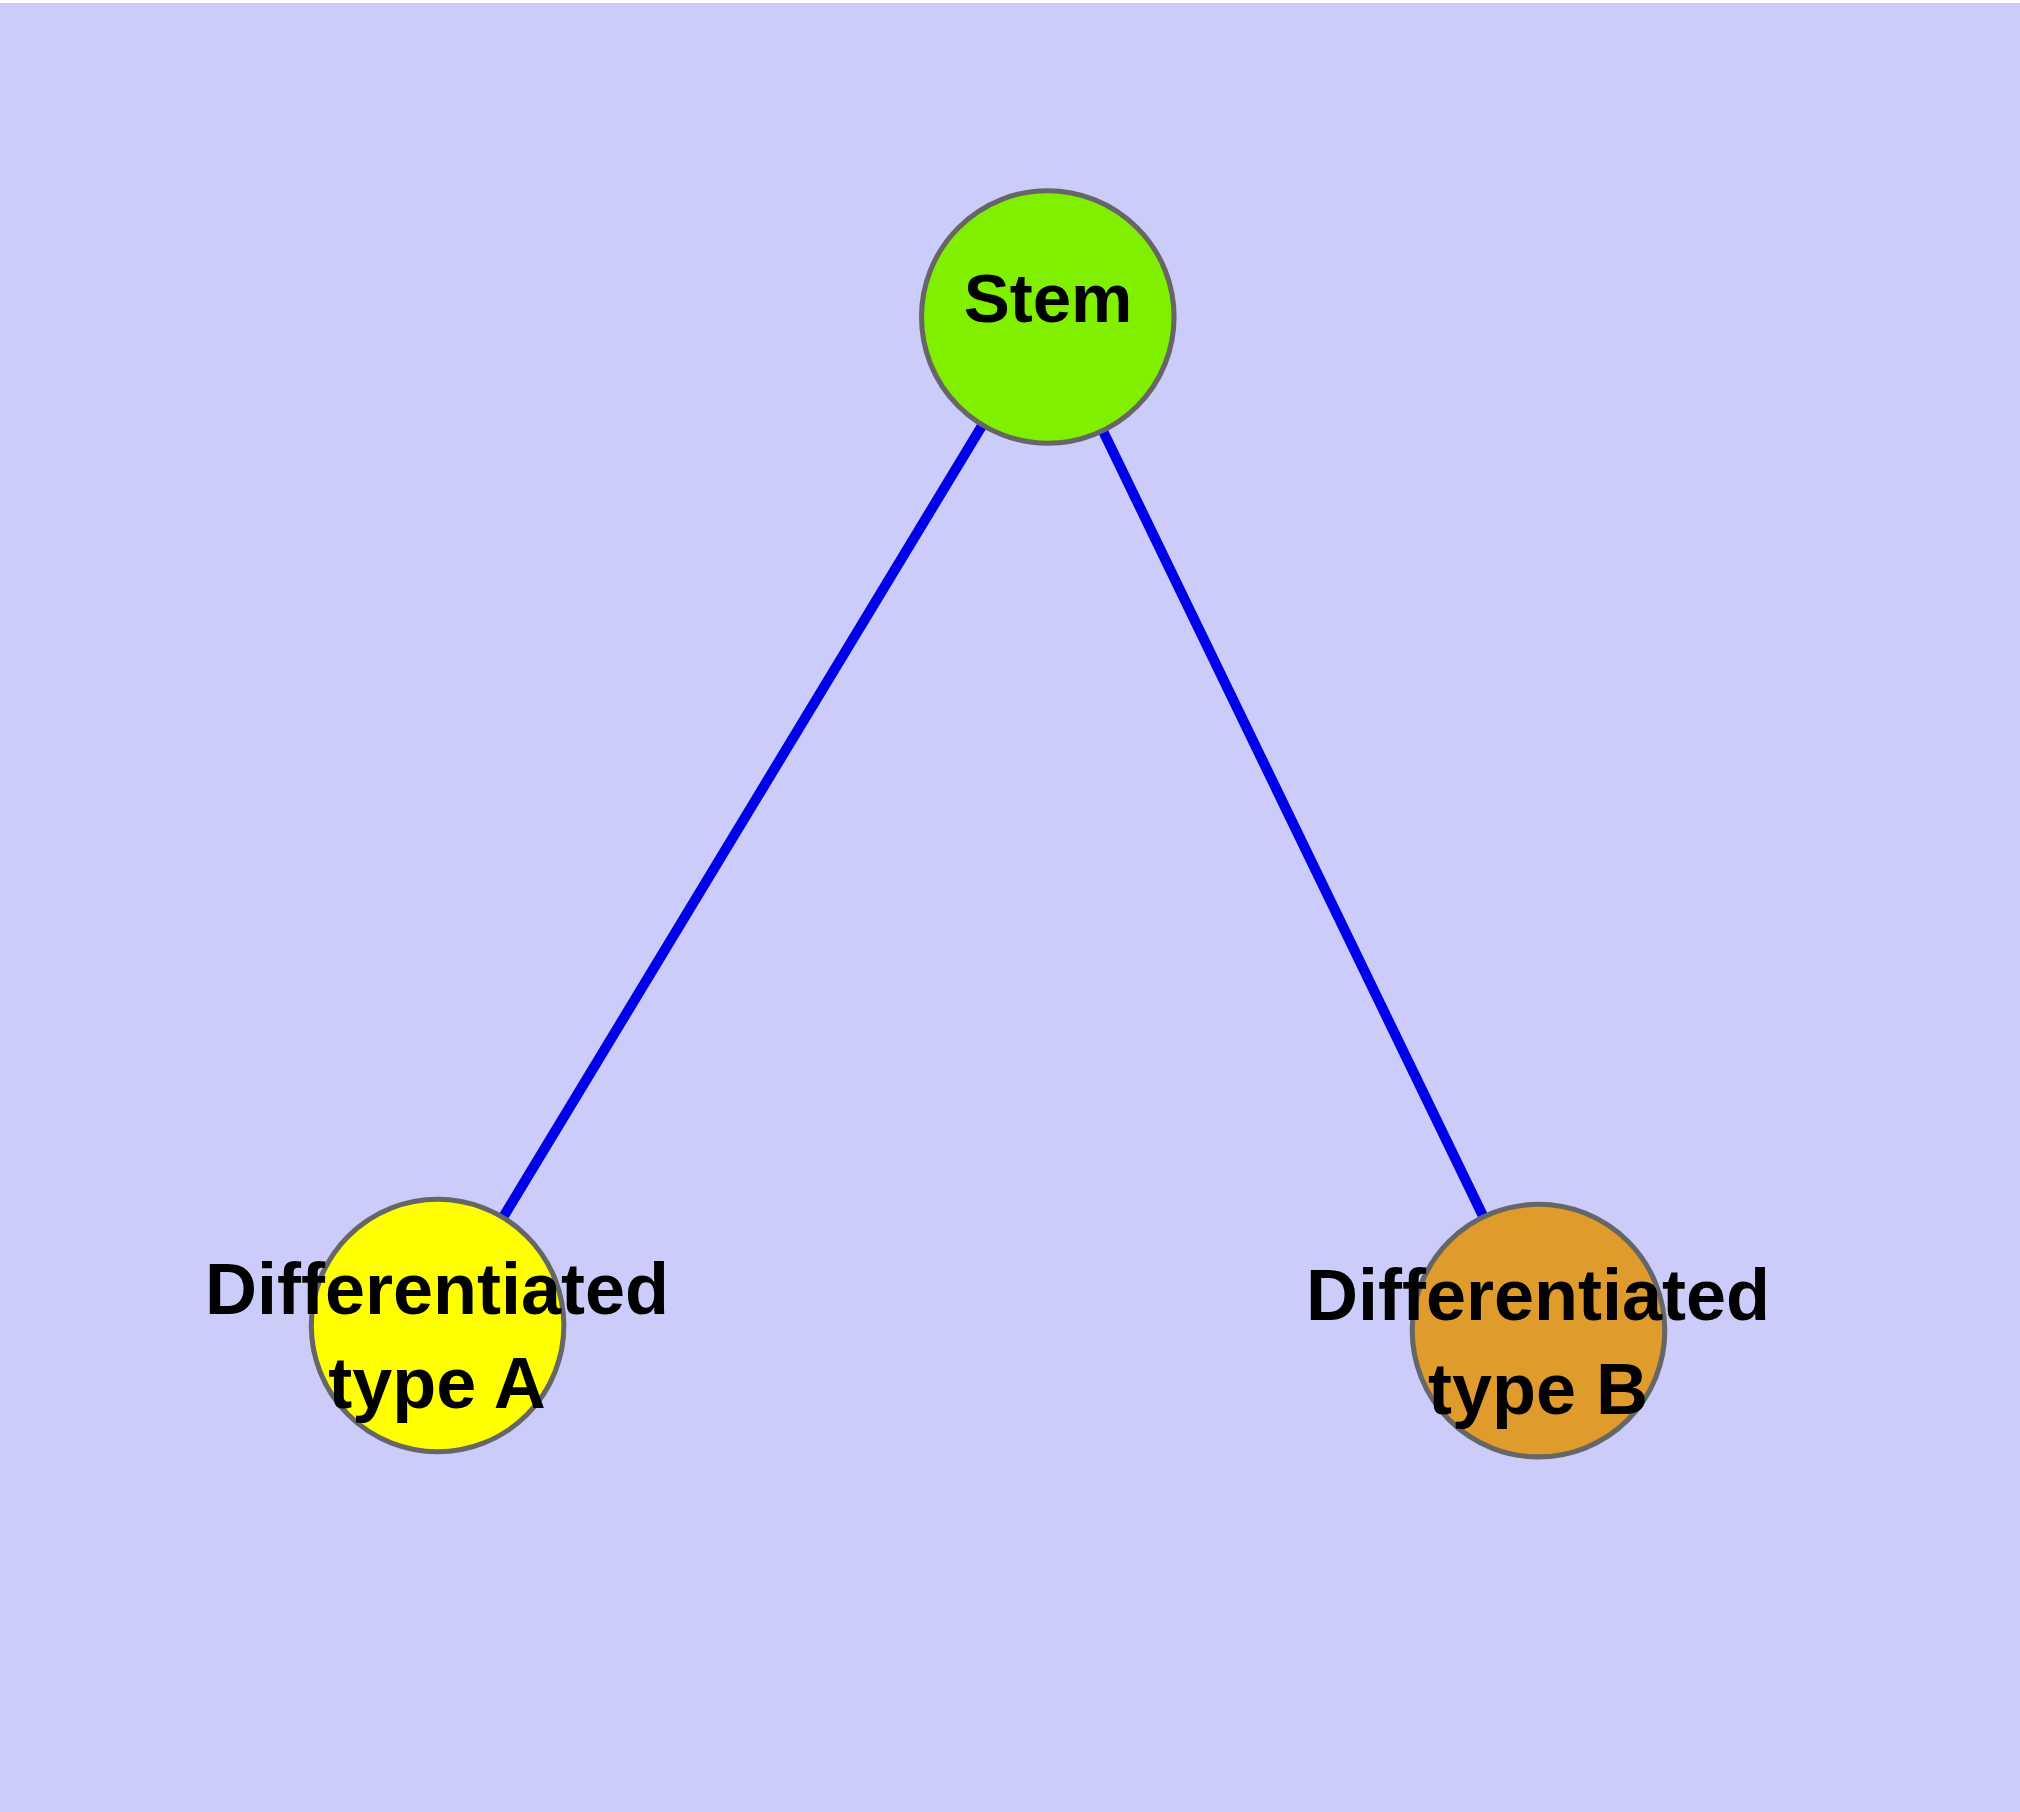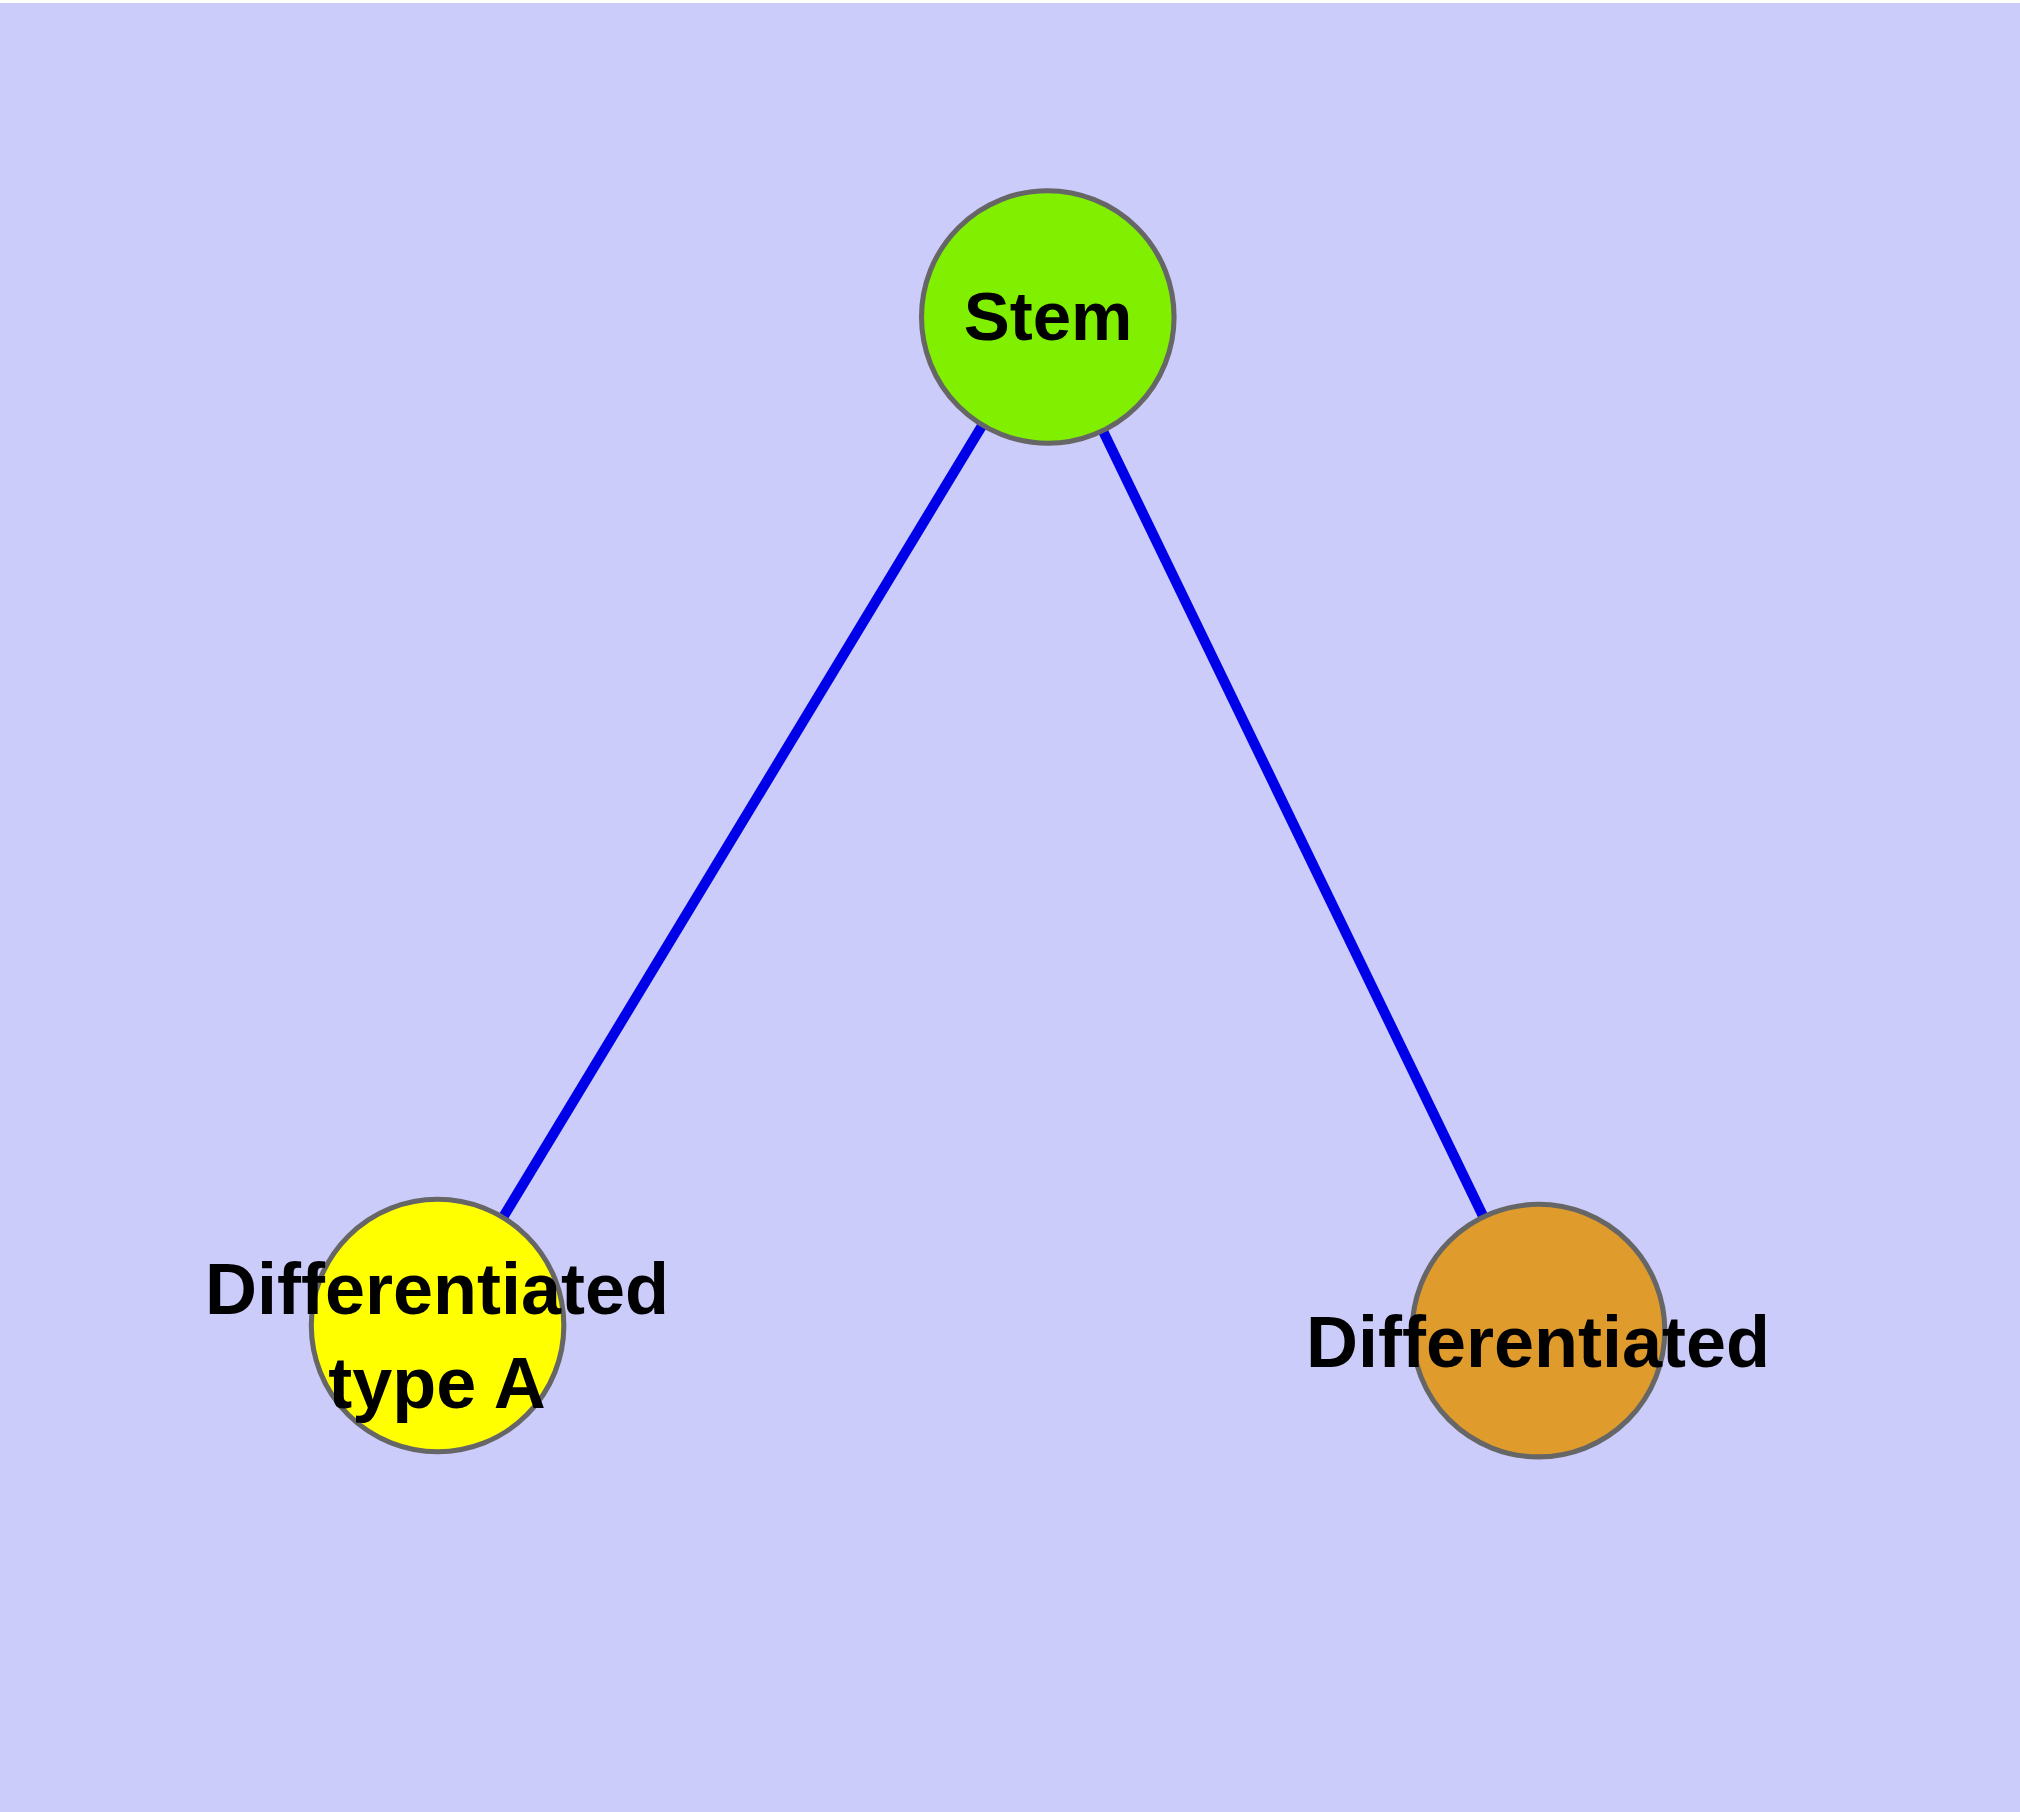--- a/index.html
+++ b/index.html
@@ -61,19 +61,19 @@
         <line x1="1299.617741812365" y1="505.4107412911718" x2="1751.382258187635" y2="1438.5892587088283" stroke="#0000e8" stroke-width="12" stroke-linecap="butt"></line>
       </g>
     <g id="node-layer">
         <circle cx="1236" cy="374" r="149" fill="#80f000" stroke="#666666" stroke-width="6"></circle>
         <circle cx="516" cy="1564" r="149" fill="#ffff00" stroke="#666666" stroke-width="6"></circle>
         <circle cx="1815" cy="1570" r="149" fill="#e09b2d" stroke="#666666" stroke-width="6"></circle>
       </g>
   </svg>
 
   <div id="label-layer">
-      <div class="node-label label-root" style="left: 1048px; top: 317px;"><div>Stem</div></div>
+      <div class="node-label label-root" style="left: 1048px; top: 299px;"><div>Stem</div></div>
       <div class="node-label label-leaf" style="left: 437px; top: 1337px;"><div>Differentiated</div><div>type A</div></div>
-      <div class="node-label label-leaf" style="left: 1538px; top: 1343px;"><div>Differentiated</div></div>
+      <div class="node-label label-leaf" style="left: 1538px; top: 1343px;"><div>Differentiated</div><div>type B</div></div>
     </div>
 
 </div>
 
 
 </body></html>

